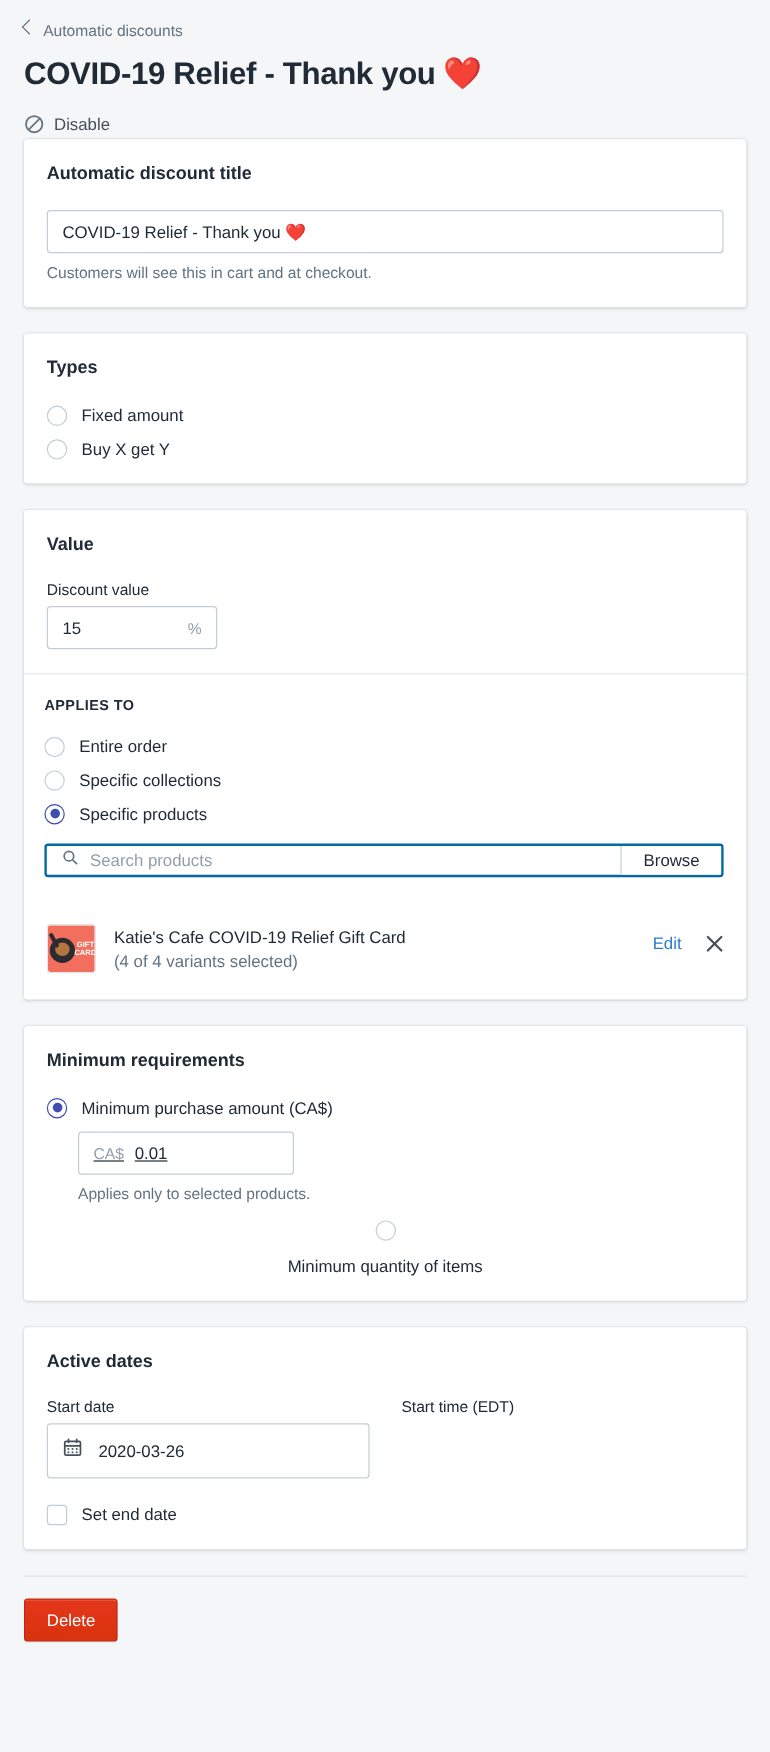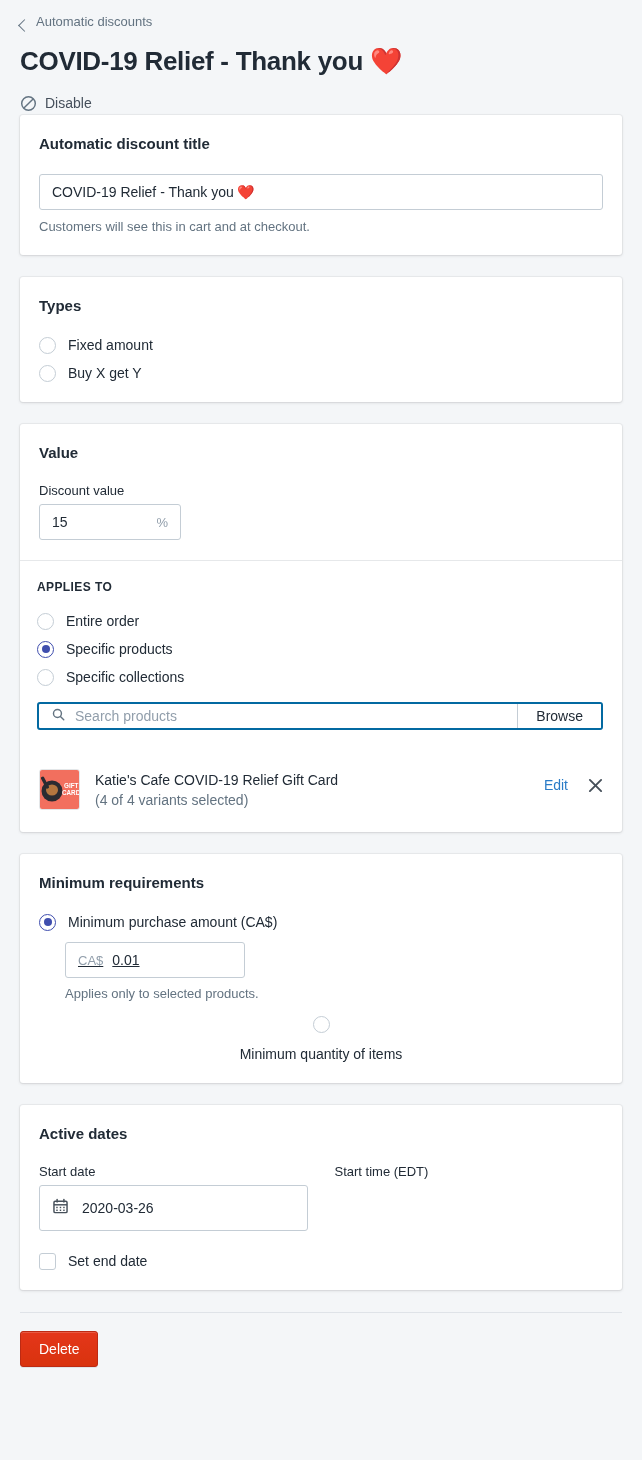--- a/index.html
+++ b/index.html
@@ -10,21 +10,21 @@
     background: #f4f6f8;
     font-family: "Liberation Sans", sans-serif;
     color: #212b36;
     -webkit-font-smoothing: antialiased;
   }
 
   
   .page-header { padding: 14px 20px 0 20px; }
   .breadcrumb {
     display: inline-flex;
-    align-items: flex-end;
+    align-items: flex-start;
     gap: 6px;
     font-size: 13px;
     color: #637381;
     cursor: pointer;
     line-height: 16px;
   }
   .breadcrumb .chev {
     display: inline-block;
     width: 9px; height: 9px;
     border-left: 1.6px solid #637381;
@@ -352,26 +352,26 @@
   </div>
 
   <div class="card-section">
     <div class="subhead">APPLIES TO</div>
     <div class="choice-list">
       <div class="choice">
         <span class="radio"></span>
         <span>Entire order</span>
       </div>
       <div class="choice">
+        <span class="radio"></span>
+        <span>Specific collections</span>
+      </div>
+      <div class="choice">
         <span class="radio checked"></span>
         <span>Specific products</span>
-      </div>
-      <div class="choice">
-        <span class="radio"></span>
-        <span>Specific collections</span>
       </div>
     </div>
 
     <div class="search-row">
       <div class="search-box">
         <span>
           <svg width="15" height="15" viewBox="0 0 20 20" fill="none">
             <circle cx="8.6" cy="8.6" r="5.3" stroke="#637381" stroke-width="1.9"></circle>
             <line x1="12.6" y1="12.6" x2="17" y2="17" stroke="#637381" stroke-width="1.9" stroke-linecap="round"></line>
           </svg>

